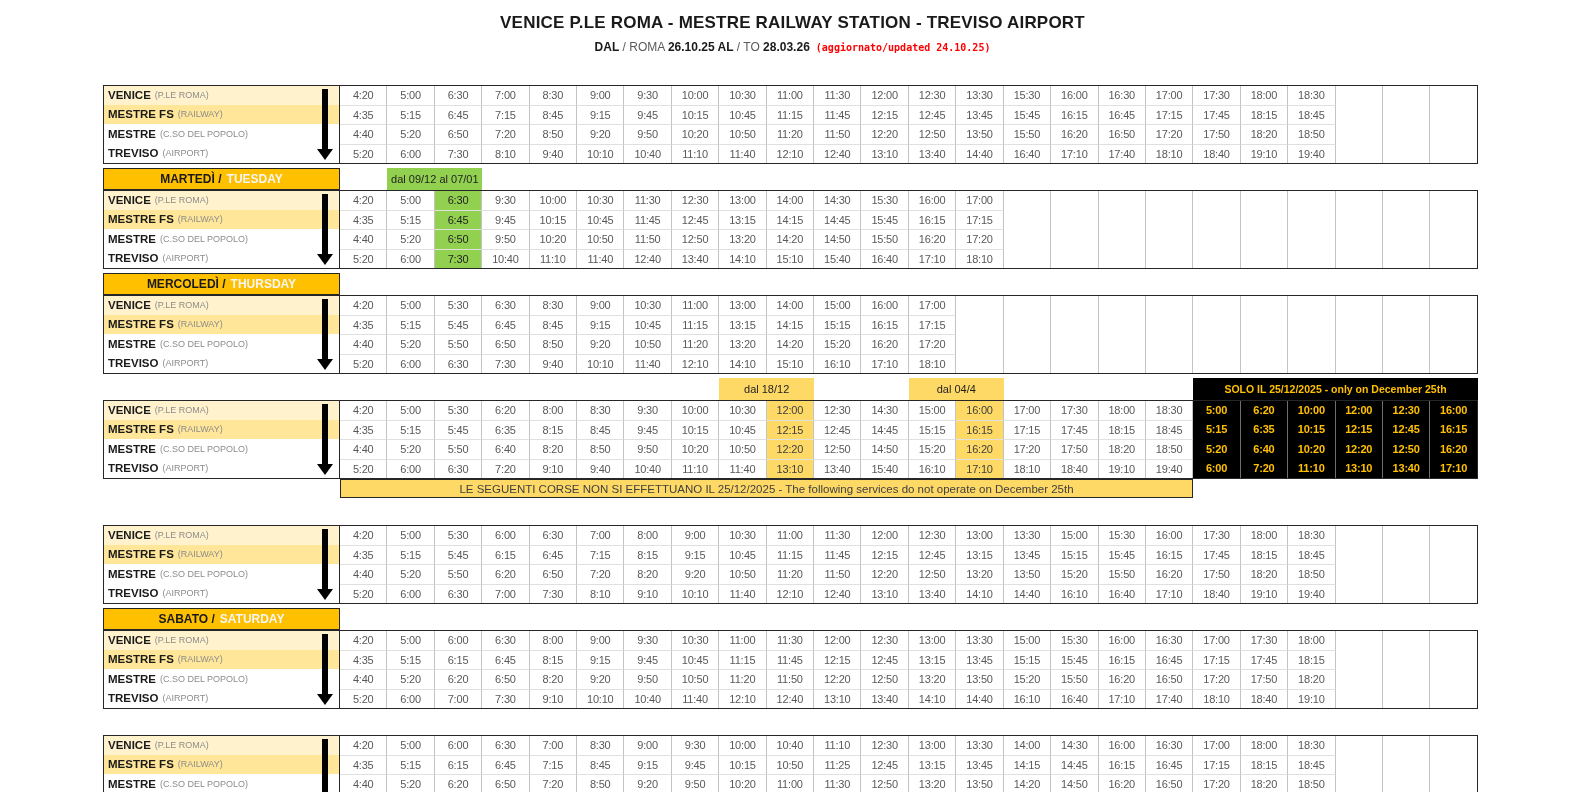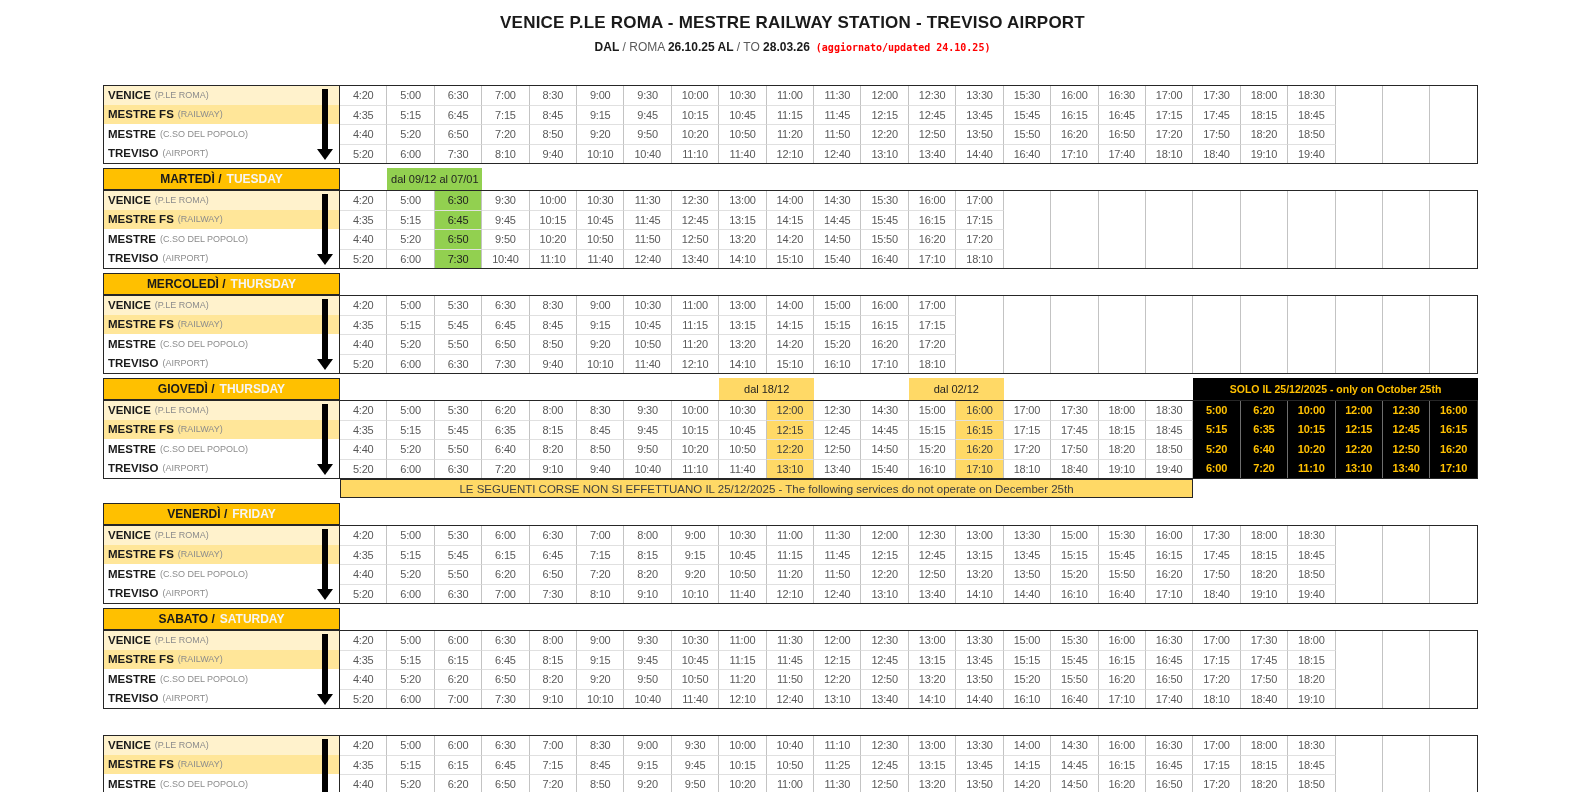--- a/index.html
+++ b/index.html
@@ -398,27 +398,23 @@
         <div class="time-cell" style="grid-area: 5 / 22;"></div>
         <div class="time-cell" style="grid-area: 5 / 23;"></div>
         <div class="time-cell" style="grid-area: 5 / 24;"></div>
         <div class="time-cell" style="grid-area: 5 / 25;"></div>
         <div class="outline"></div>
         <div class="arrow"></div>
       </div>
     </div>
     <div class="day-wrap">
       <div class="day-grid">
-        <div class="day-header">
-          <span class="day-it">GIOVEDÌ /</span>
-          <span class="day-en">THURSDAY</span>
-        </div>
         <div class="col-note yellow" style="grid-column: 10 / span 2;">dal 18/12</div>
-        <div class="col-note yellow" style="grid-column: 14 / span 2;">dal 02/12</div>
-        <div class="black-header">SOLO IL 25/12/2025 - only on October 25th</div>
+        <div class="col-note yellow" style="grid-column: 14 / span 2;">dal 04/4</div>
+        <div class="black-header">SOLO IL 25/12/2025 - only on December 25th</div>
         <div class="label-cell y1" style="grid-area: 2 / 1;">
           <span class="st-name">VENICE</span>
           <span class="st-detail">(P.LE ROMA)</span>
         </div>
         <div class="time-cell" style="grid-area: 2 / 2;">4:20</div>
         <div class="time-cell" style="grid-area: 2 / 3;">5:00</div>
         <div class="time-cell" style="grid-area: 2 / 4;">5:30</div>
         <div class="time-cell" style="grid-area: 2 / 5;">6:20</div>
         <div class="time-cell" style="grid-area: 2 / 6;">8:00</div>
         <div class="time-cell" style="grid-area: 2 / 7;">8:30</div>
@@ -524,24 +520,20 @@
         <div class="time-cell black" style="grid-area: 5 / 23;">13:10</div>
         <div class="time-cell black" style="grid-area: 5 / 24;">13:40</div>
         <div class="time-cell black" style="grid-area: 5 / 25;">17:10</div>
         <div class="outline"></div>
         <div class="arrow"></div>
       </div>
       <div class="banner">LE SEGUENTI CORSE NON SI EFFETTUANO IL 25/12/2025 - The following services do not operate on December 25th</div>
     </div>
     <div class="day-wrap">
       <div class="day-grid">
-        <div class="day-header">
-          <span class="day-it">VENERDÌ /</span>
-          <span class="day-en">FRIDAY</span>
-        </div>
         <div class="label-cell y1" style="grid-area: 2 / 1;">
           <span class="st-name">VENICE</span>
           <span class="st-detail">(P.LE ROMA)</span>
         </div>
         <div class="time-cell" style="grid-area: 2 / 2;">4:20</div>
         <div class="time-cell" style="grid-area: 2 / 3;">5:00</div>
         <div class="time-cell" style="grid-area: 2 / 4;">5:30</div>
         <div class="time-cell" style="grid-area: 2 / 5;">6:00</div>
         <div class="time-cell" style="grid-area: 2 / 6;">6:30</div>
         <div class="time-cell" style="grid-area: 2 / 7;">7:00</div>

